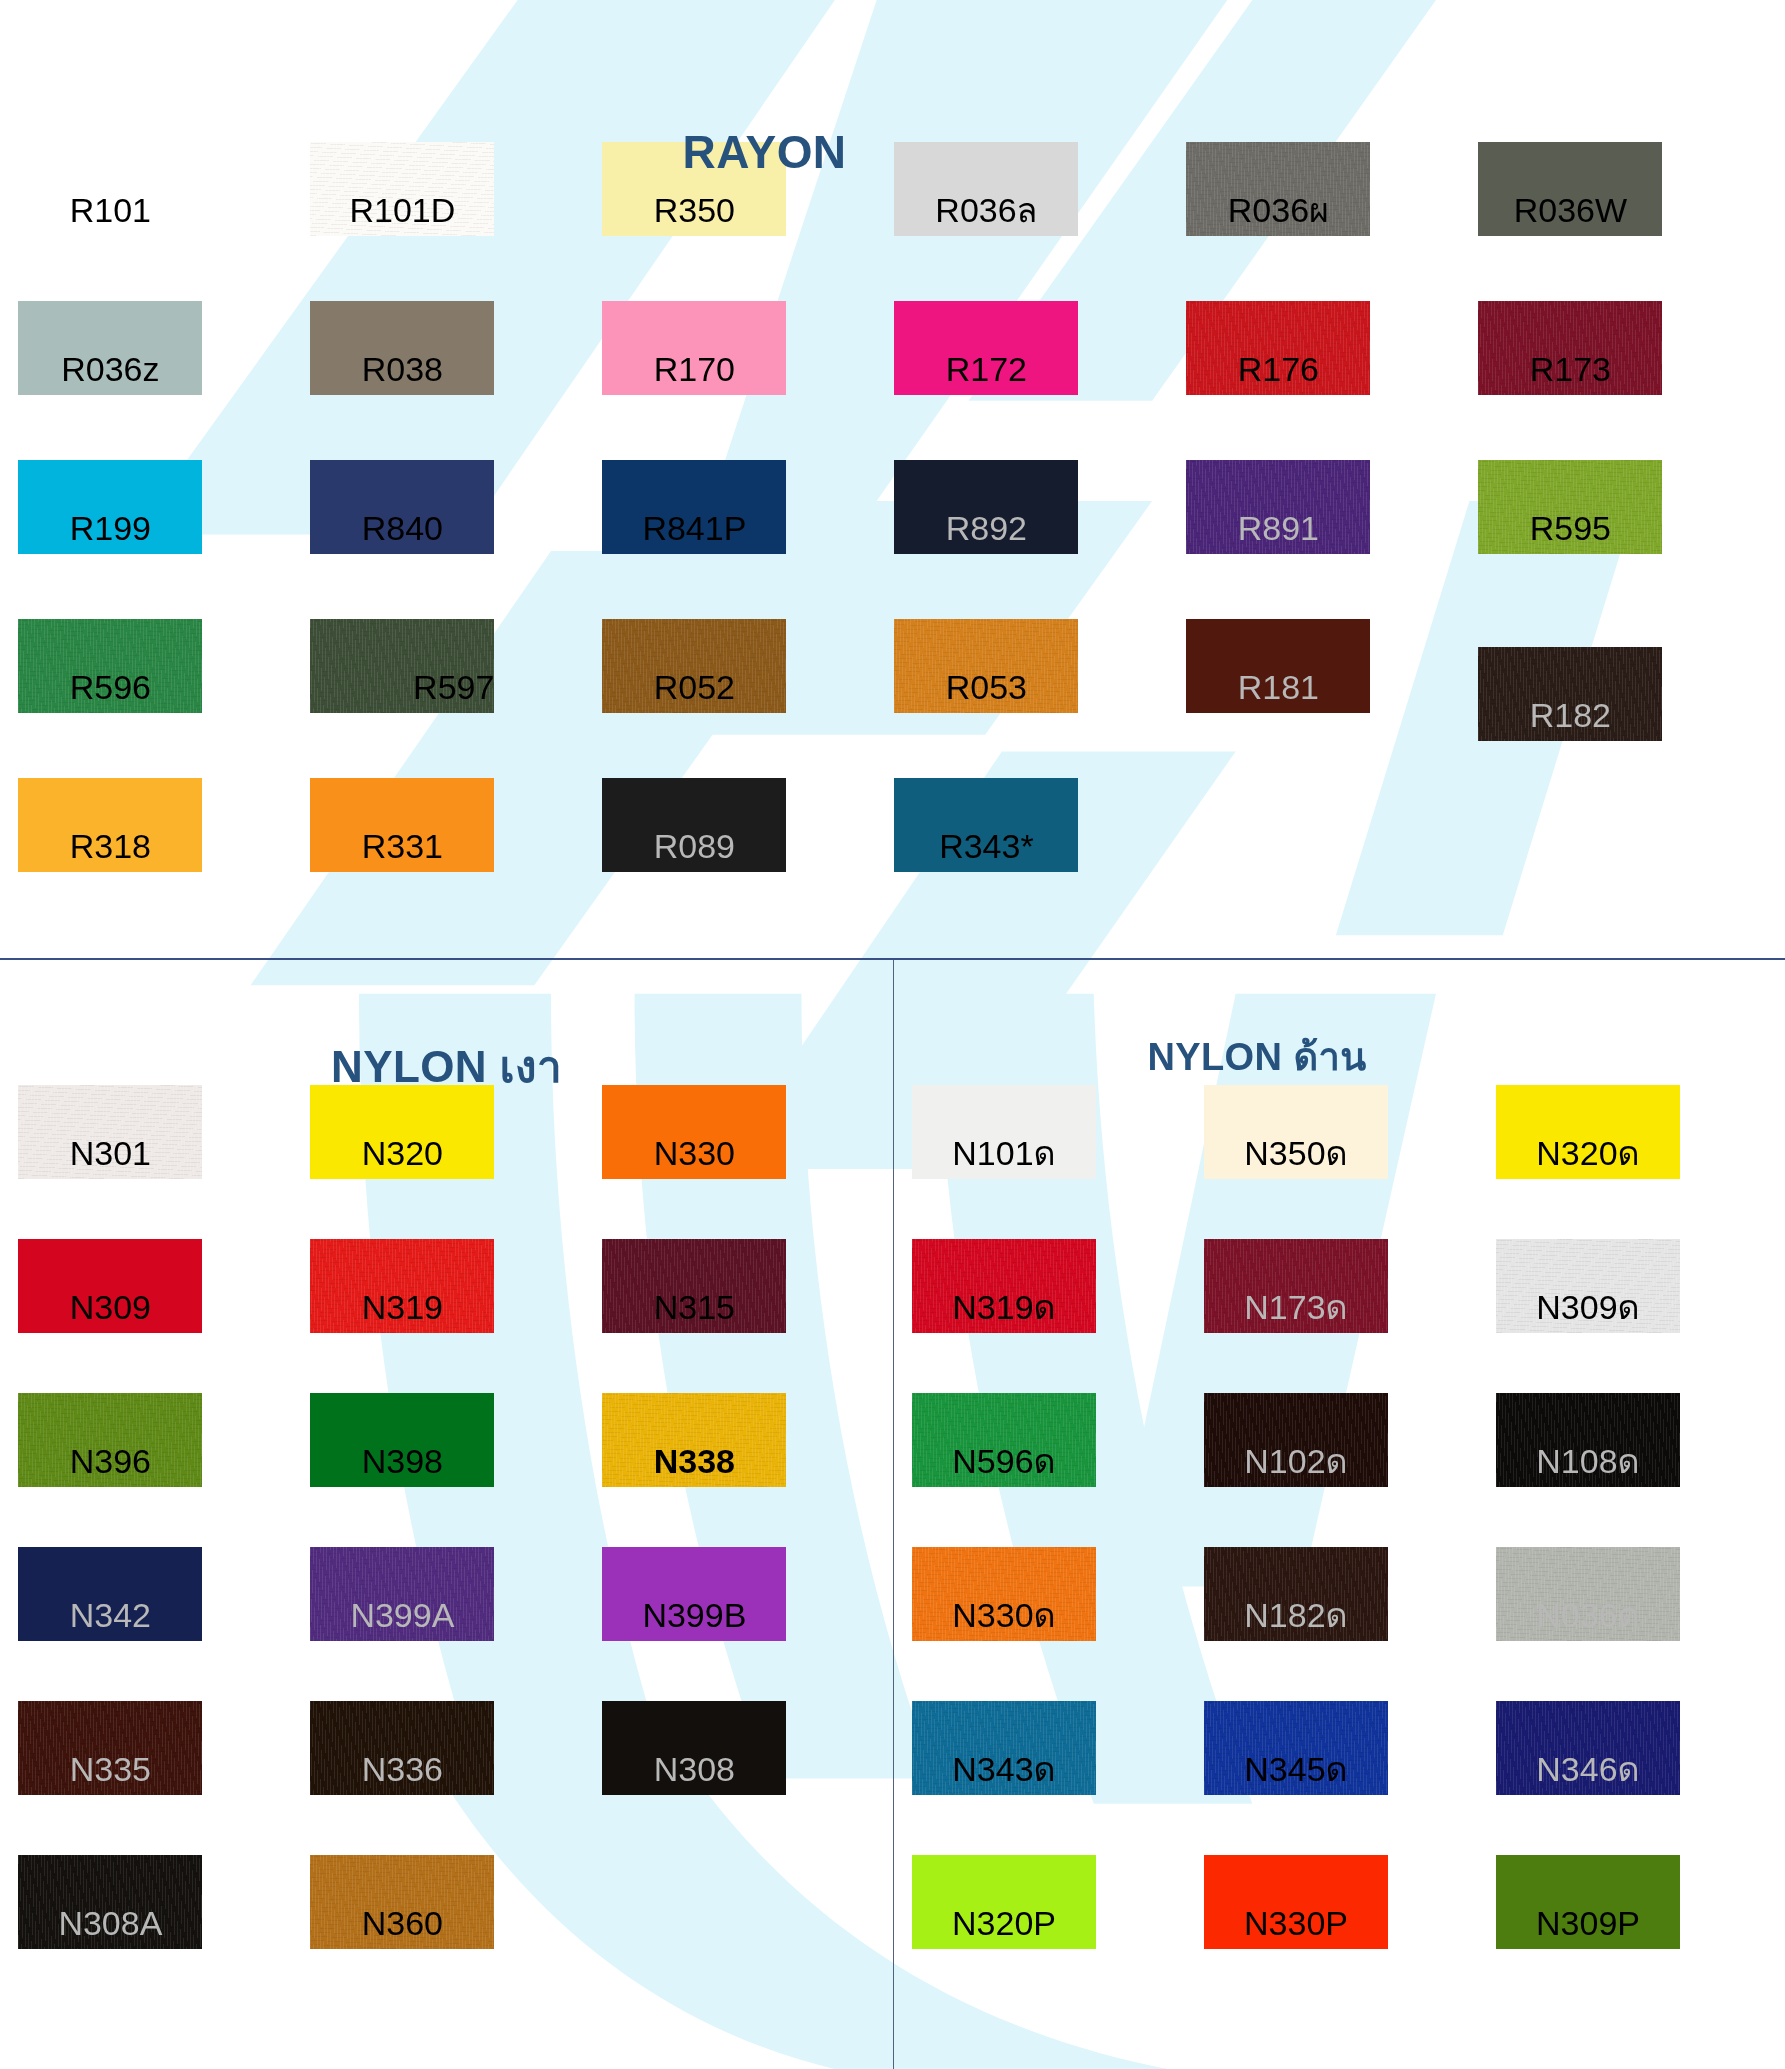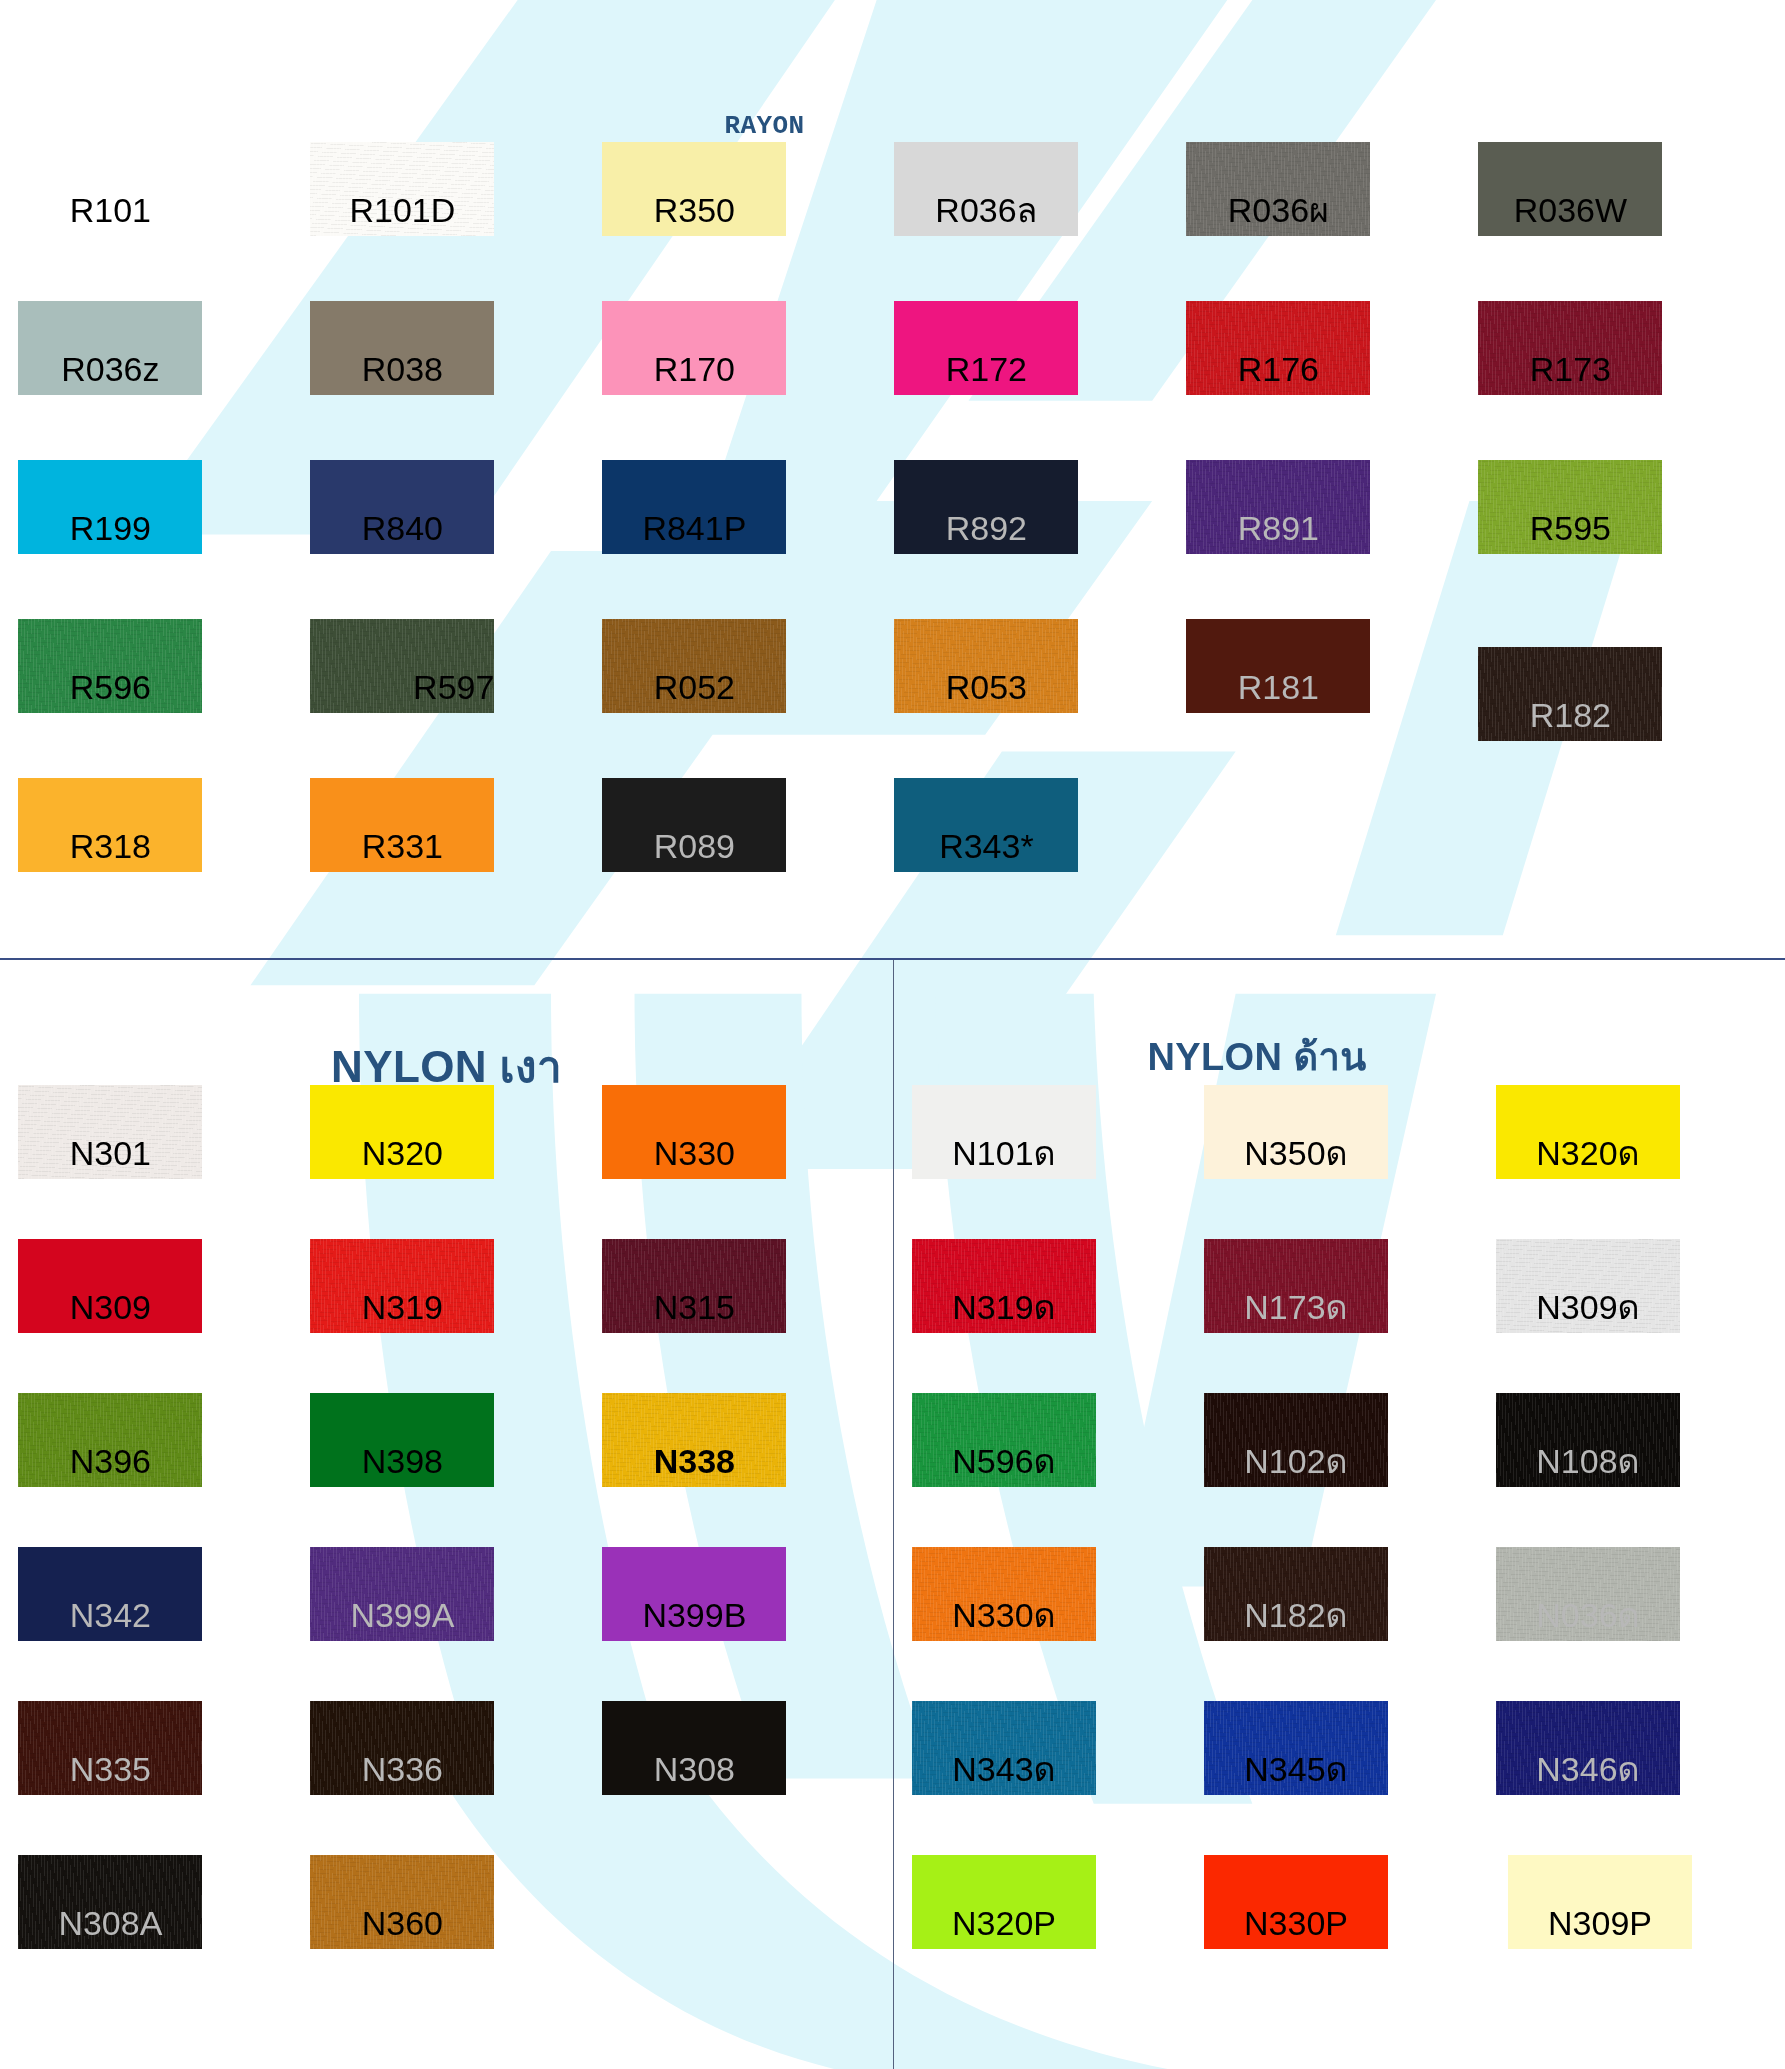--- a/index.html
+++ b/index.html
@@ -24,21 +24,21 @@
 
   .section-title{
     position:absolute;
     color:#27527E;
     font-weight:bold;
     letter-spacing:0.4px;
     white-space:nowrap;
     z-index:3;
   }
 
-  #rayon-title{font-size:26px;left:0;width:1529px;text-align:center;top:94px;font-family:Liberation Mono, monospace;}
+  #rayon-title{font-size:46px;left:0;width:1529px;text-align:center;top:94px;}
   #nylon-glossy-title{font-size:44px;left:0;width:893px;text-align:center;top:994px;}
   #nylon-matte-title{font-size:38px;left:893px;width:728px;text-align:center;top:994px;}
 
   
   .h-divider{
     position:absolute;left:0;width:1785px;height:1.7px;
     background:#3A4F86;top:958px;z-index:3;
   }
   .v-divider{
     position:absolute;left:893px;width:1.3px;
@@ -517,21 +517,21 @@
           <span class="label dark">N320P</span>
         </div>
       </div>
       <div class="cell">
         <div class="swatch smooth" style="background: rgb(251, 40, 0);">
           <span class="texture"></span>
           <span class="label dark">N330P</span>
         </div>
       </div>
       <div class="cell">
-        <div class="swatch smooth" style="background: #fef9c3; margin-left: 12px;">
+        <div class="swatch smooth" style="background: #4d7c0f;">
           <span class="texture"></span>
           <span class="label dark">N309P</span>
         </div>
       </div>
     </div>
 
 </div>
 
 
 </body></html>

